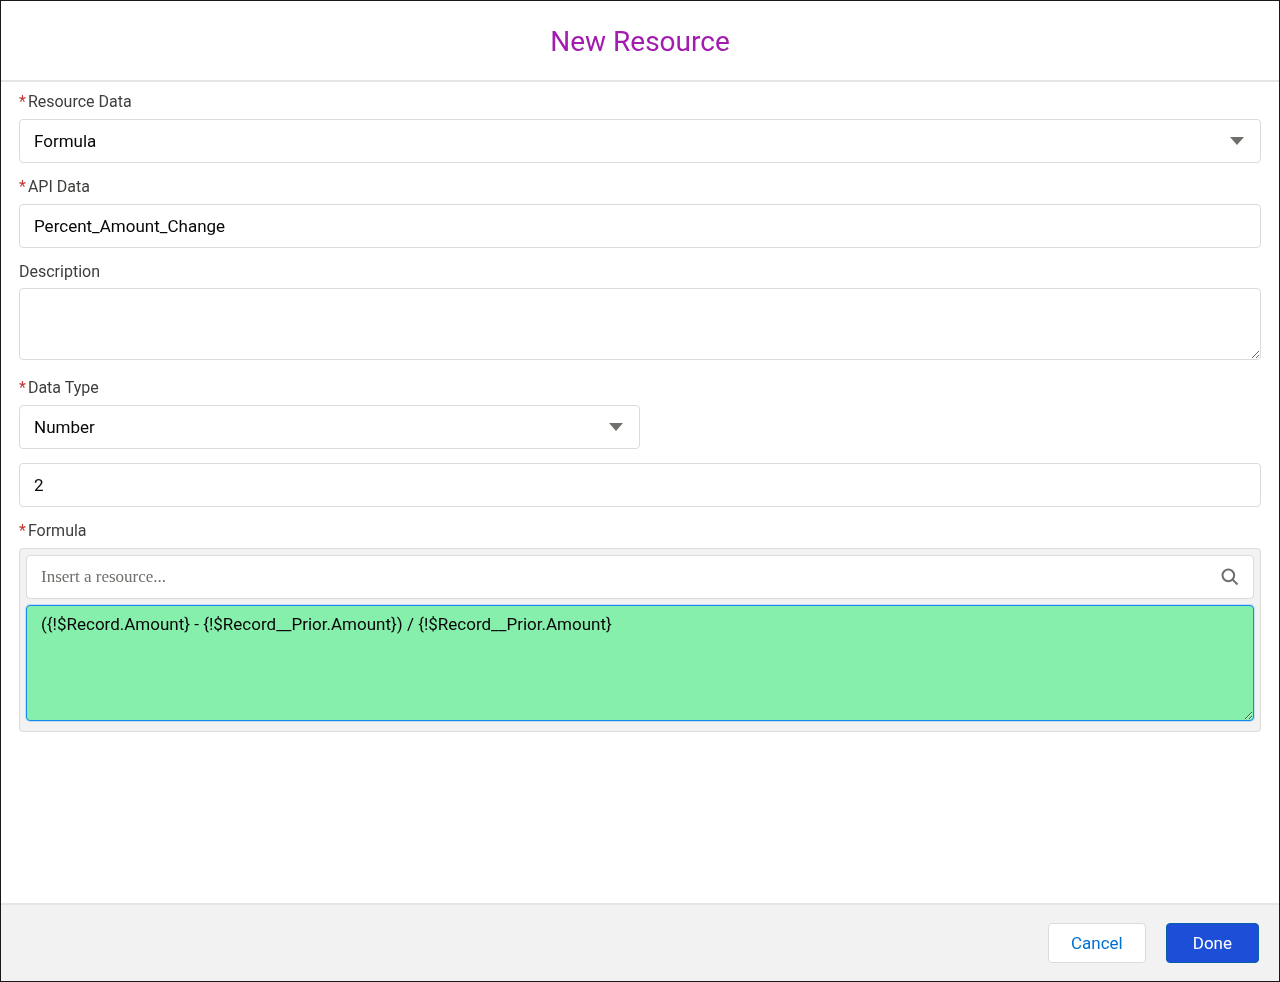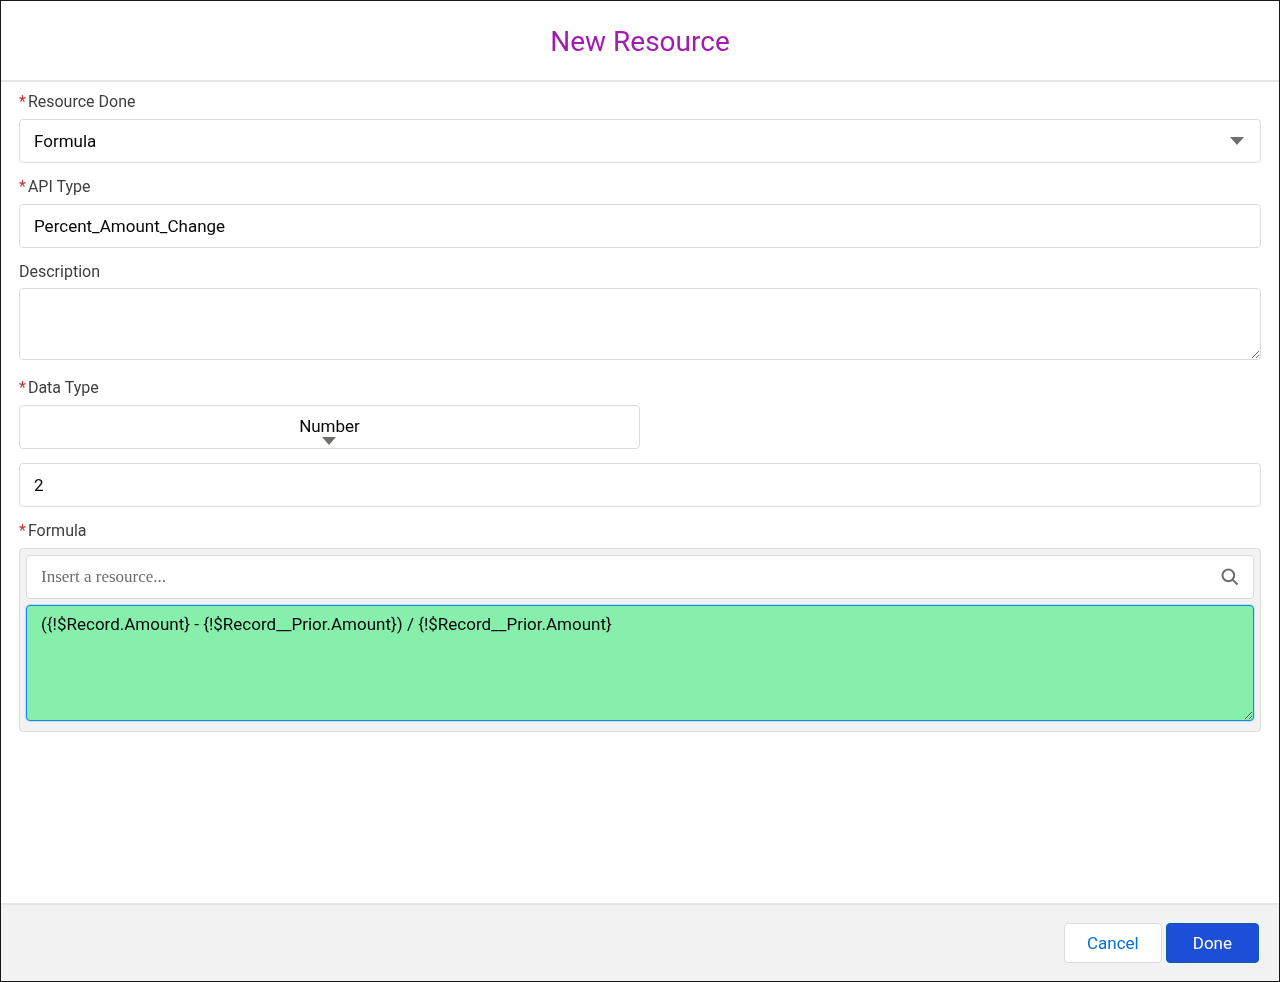--- a/index.html
+++ b/index.html
@@ -67,21 +67,20 @@
     .form-select {
       height: 44px;
       display: flex;
       align-items: center;
       justify-content: space-between;
       cursor: pointer;
       position: relative;
     }
     .select-half {
       width: 50%;
-      flex-direction: column;
     }
     .select-value {
       color: #080707;
     }
     .caret-down {
       width: 0;
       height: 0;
       border-left: 7px solid transparent;
       border-right: 7px solid transparent;
       border-top: 8px solid #706e6b;
@@ -138,21 +137,21 @@
       resize: both;
       box-shadow: 0 0 0 1px #1589ee33;
       margin-bottom: 6px;
     }
     .modal-footer {
       background: #f3f2f2;
       border-top: 2px solid #e5e5e5;
       padding: 18px 20px;
       display: flex;
       justify-content: flex-end;
-      gap: 4px;
+      gap: 20px;
     }
     .btn {
       font-size: 17px;
       font-family: inherit;
       padding: 9px 22px;
       border-radius: 4px;
       cursor: pointer;
       border: 1px solid #dddbda;
       line-height: 1.2;
     }
@@ -172,31 +171,31 @@
 
 <div class="modal">
   <div class="modal-header">
     <h1 class="modal-title">New Resource</h1>
   </div>
 
   <div class="modal-body">
 
     <div class="form-group">
       <label class="form-label">
-        <span class="required-asterisk">*</span><span>Resource Done</span>
+        <span class="required-asterisk">*</span><span>Resource Data</span>
       </label>
       <div class="form-select">
         <span class="select-value">Formula</span>
         <span class="caret-down"></span>
       </div>
     </div>
 
     <div class="form-group">
       <label class="form-label">
-        <span class="required-asterisk">*</span><span>API Type</span>
+        <span class="required-asterisk">*</span><span>API Data</span>
       </label>
       <input type="text" class="form-input" value="Percent_Amount_Change" style="">
     </div>
 
     <div class="form-group">
       <label class="form-label">Description</label>
       <textarea class="form-textarea" style=""></textarea>
     </div>
 
     <div class="form-group">

